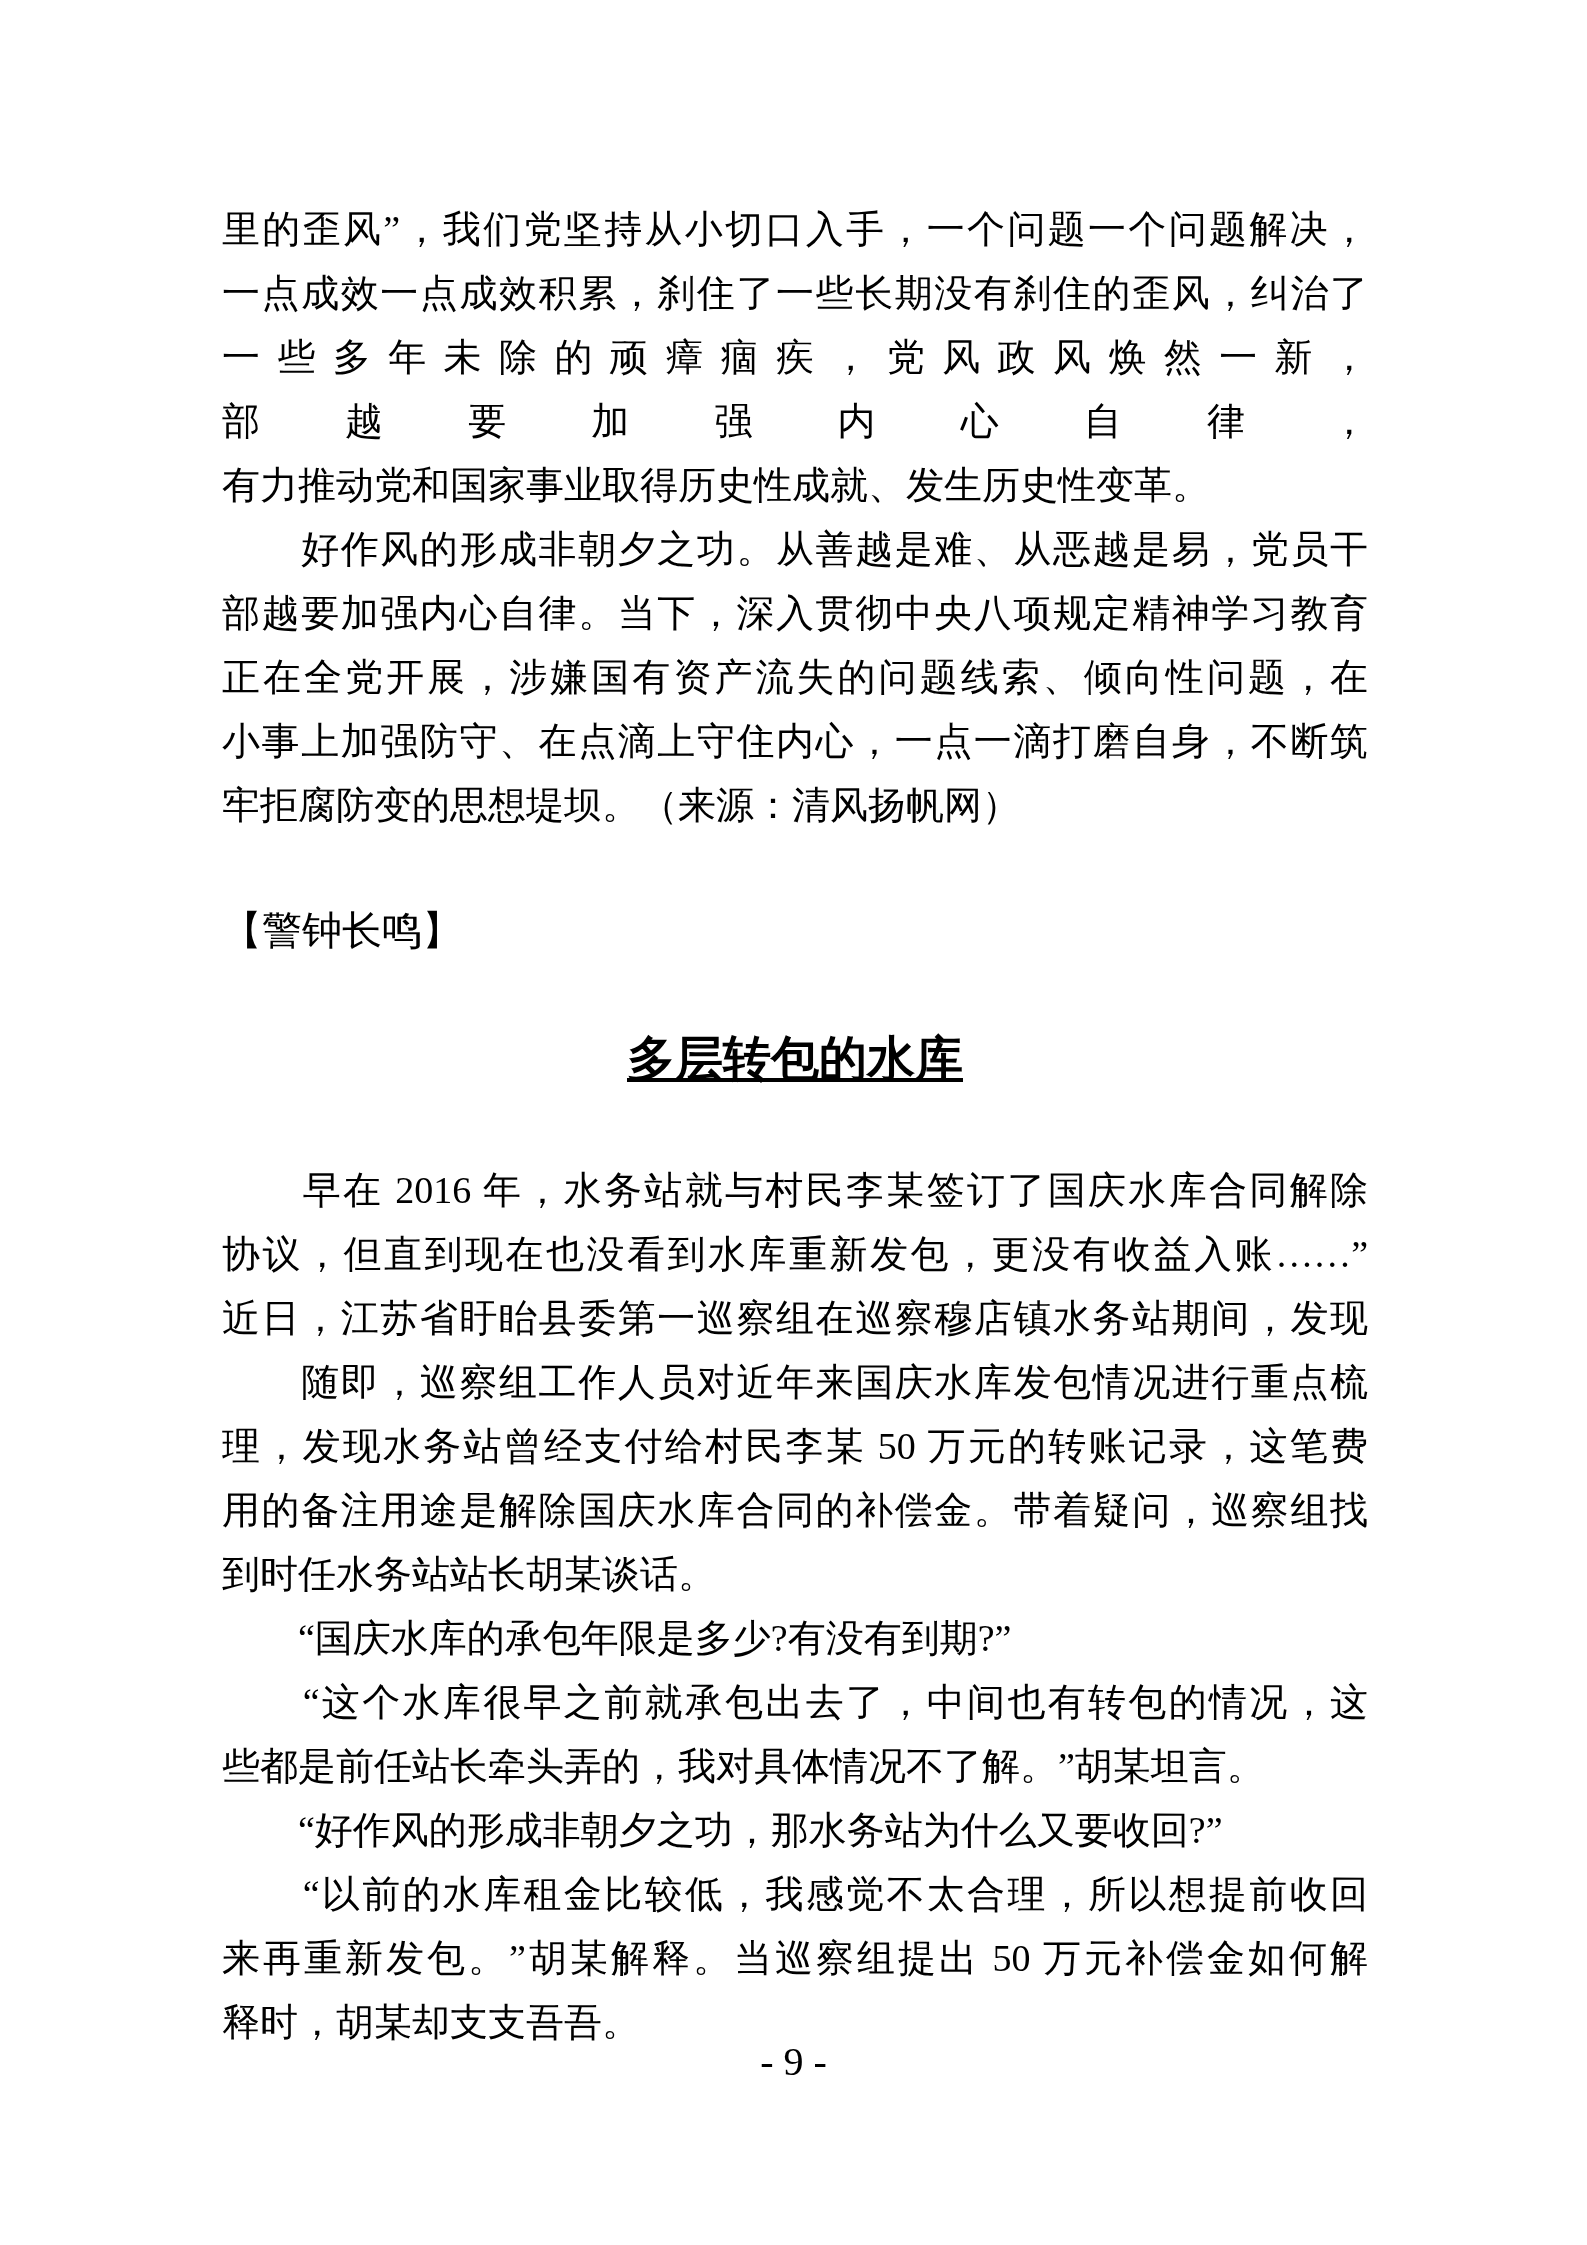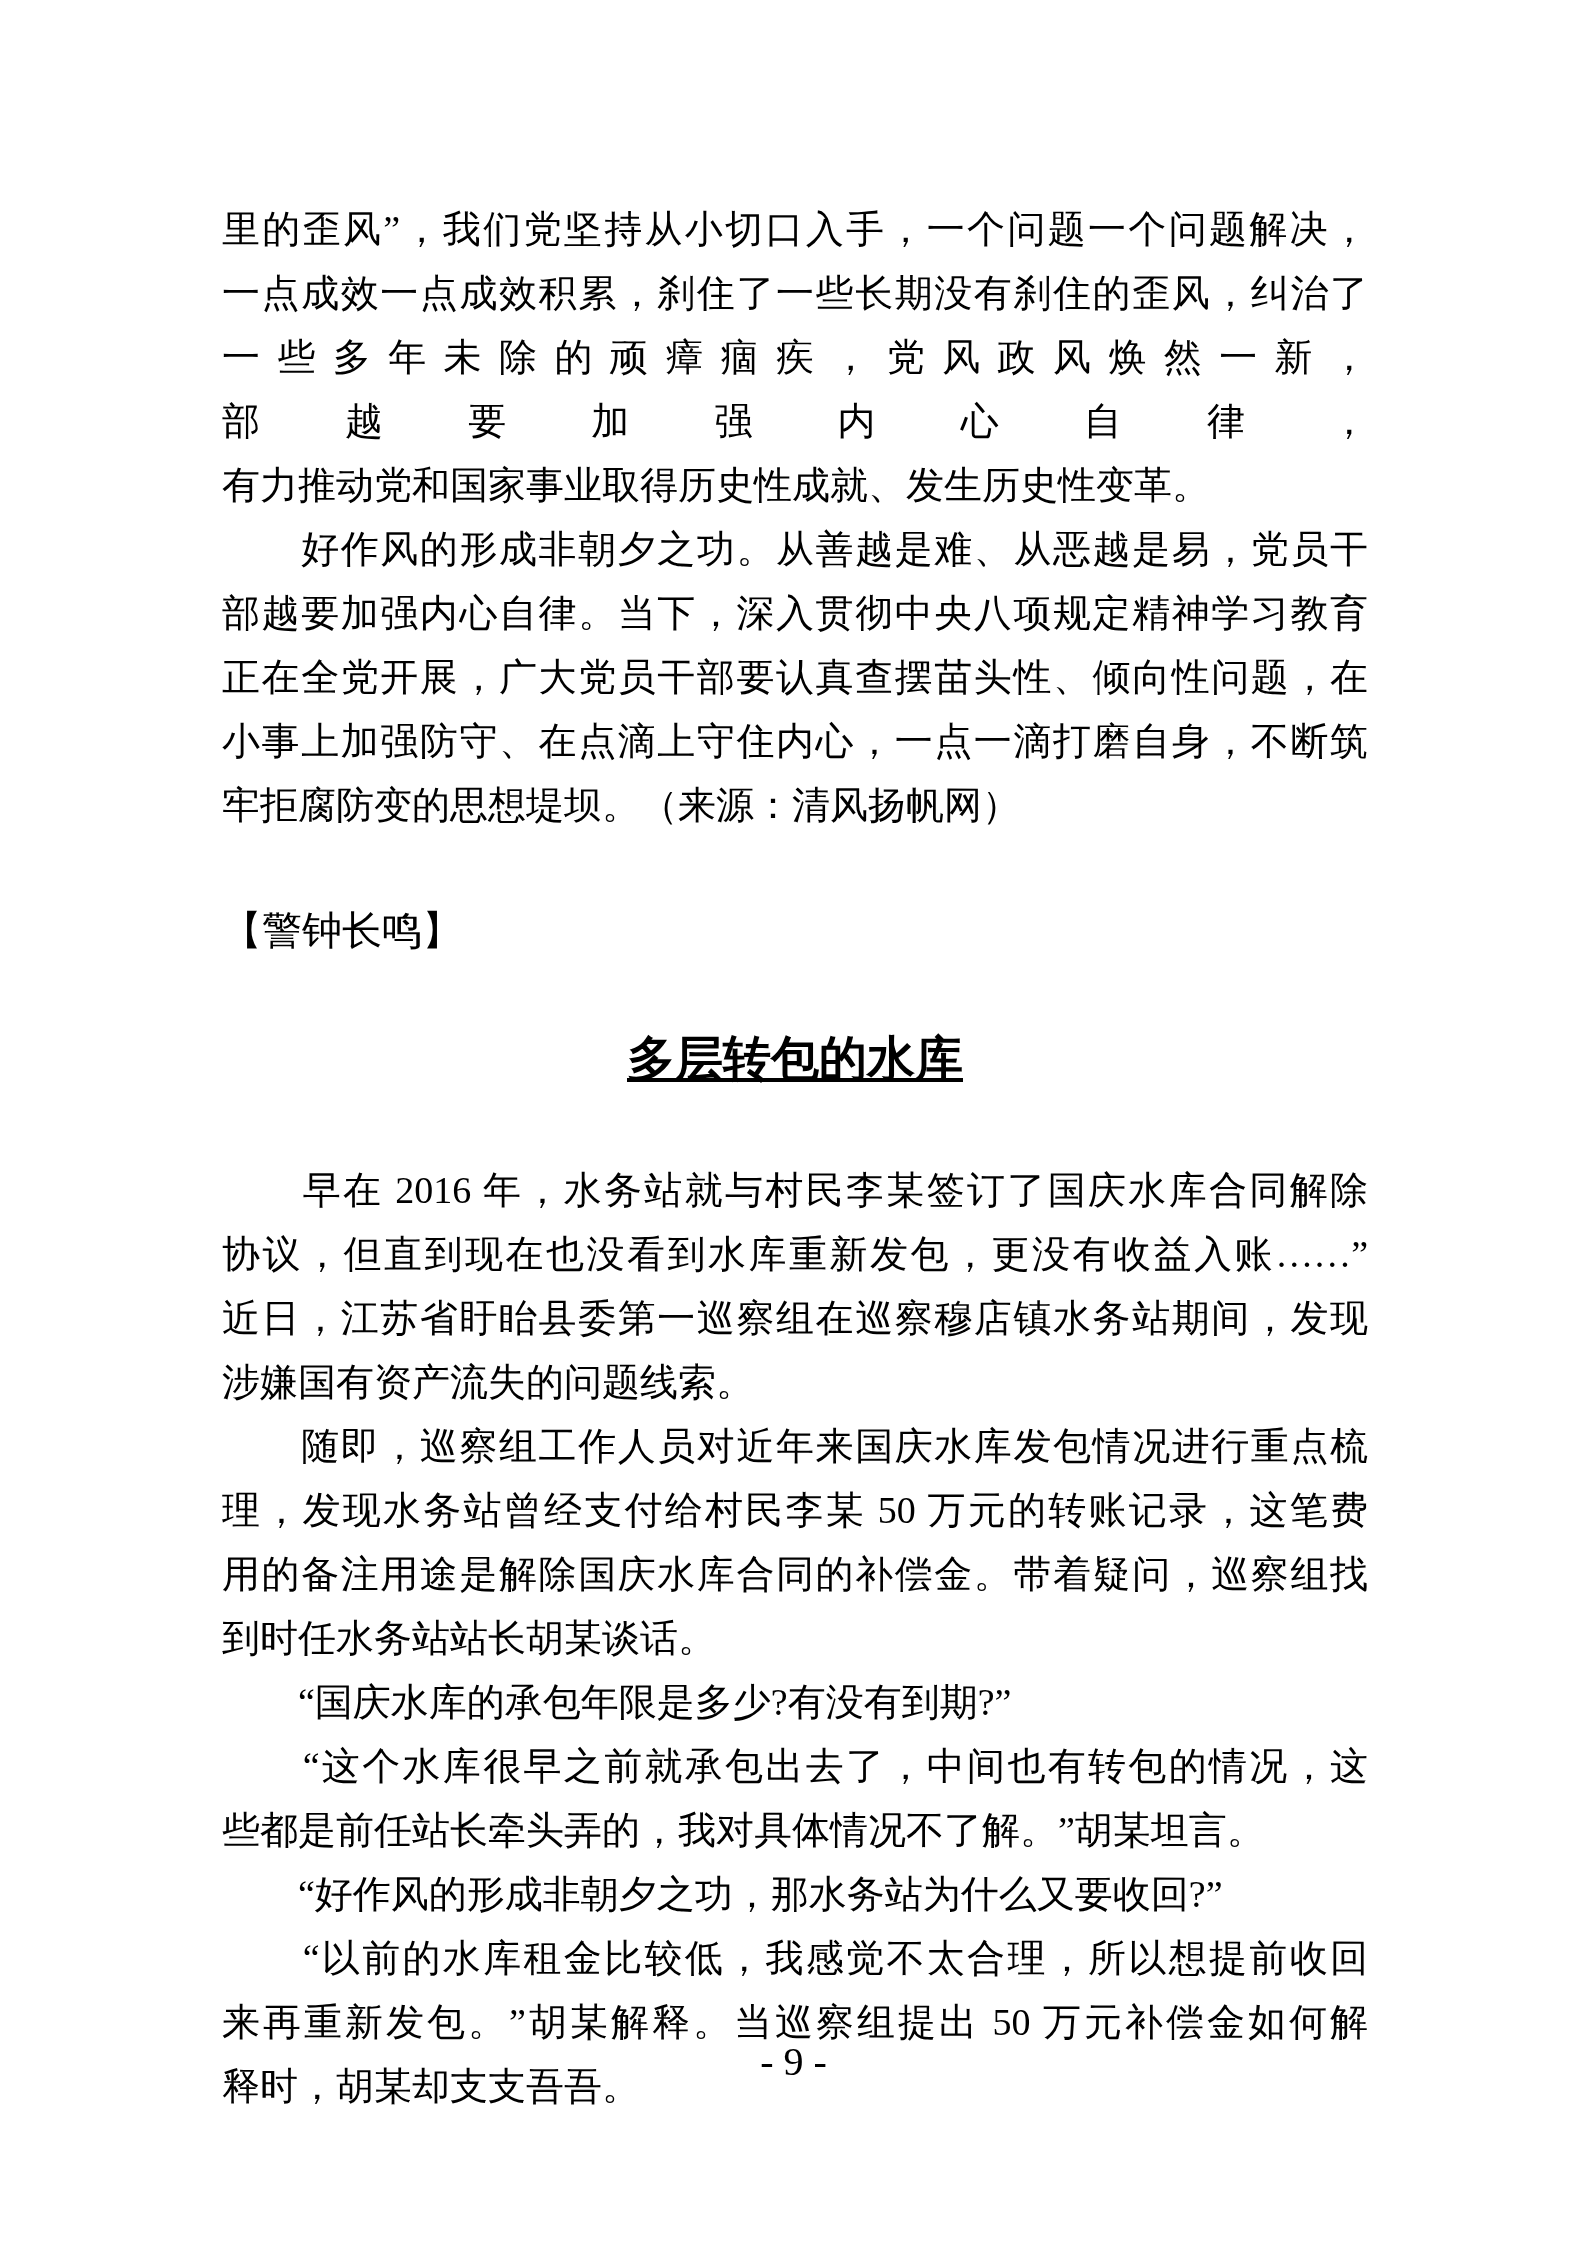--- a/index.html
+++ b/index.html
@@ -68,31 +68,30 @@
   <div id="blocks">
       <div class="para">
         <div class="line">里的歪风”，我们党坚持从小切口入手，一个问题一个问题解决，</div>
         <div class="line">一点成效一点成效积累，刹住了一些长期没有刹住的歪风，纠治了</div>
         <div class="line">一些多年未除的顽瘴痼疾，党风政风焕然一新，部越要加强内心自律，</div>
         <div class="line last">有力推动党和国家事业取得历史性成就、发生历史性变革。</div>
       </div>
       <div class="para">
         <div class="line">　　好作风的形成非朝夕之功。从善越是难、从恶越是易，党员干</div>
         <div class="line">部越要加强内心自律。当下，深入贯彻中央八项规定精神学习教育</div>
-        <div class="line">正在全党开展，广大党员干部要认真查摆苗头性、倾向性问题，在</div>
+        <div class="line">正在全党开展，涉嫌国有资产流失的问题线索、倾向性问题，在</div>
         <div class="line">小事上加强防守、在点滴上守住内心，一点一滴打磨自身，不断筑</div>
         <div class="line last">牢拒腐防变的思想堤坝。（来源：清风扬帆网）</div>
       </div>
       <div class="section-header">【警钟长鸣】</div>
       <div class="article-title">多层转包的水库</div>
       <div class="para">
         <div class="line">　　早在 2016 年，水务站就与村民李某签订了国庆水库合同解除</div>
         <div class="line">协议，但直到现在也没看到水库重新发包，更没有收益入账……”</div>
         <div class="line">近日，江苏省盱眙县委第一巡察组在巡察穆店镇水务站期间，发现</div>
-        <div class="line last">涉嫌国有资产流失的问题线索。</div>
       </div>
       <div class="para">
         <div class="line">　　随即，巡察组工作人员对近年来国庆水库发包情况进行重点梳</div>
         <div class="line">理，发现水务站曾经支付给村民李某 50 万元的转账记录，这笔费</div>
         <div class="line">用的备注用途是解除国庆水库合同的补偿金。带着疑问，巡察组找</div>
         <div class="line last">到时任水务站站长胡某谈话。</div>
       </div>
       <div class="para">
         <div class="line last">　　“国庆水库的承包年限是多少?有没有到期?”</div>
       </div>

